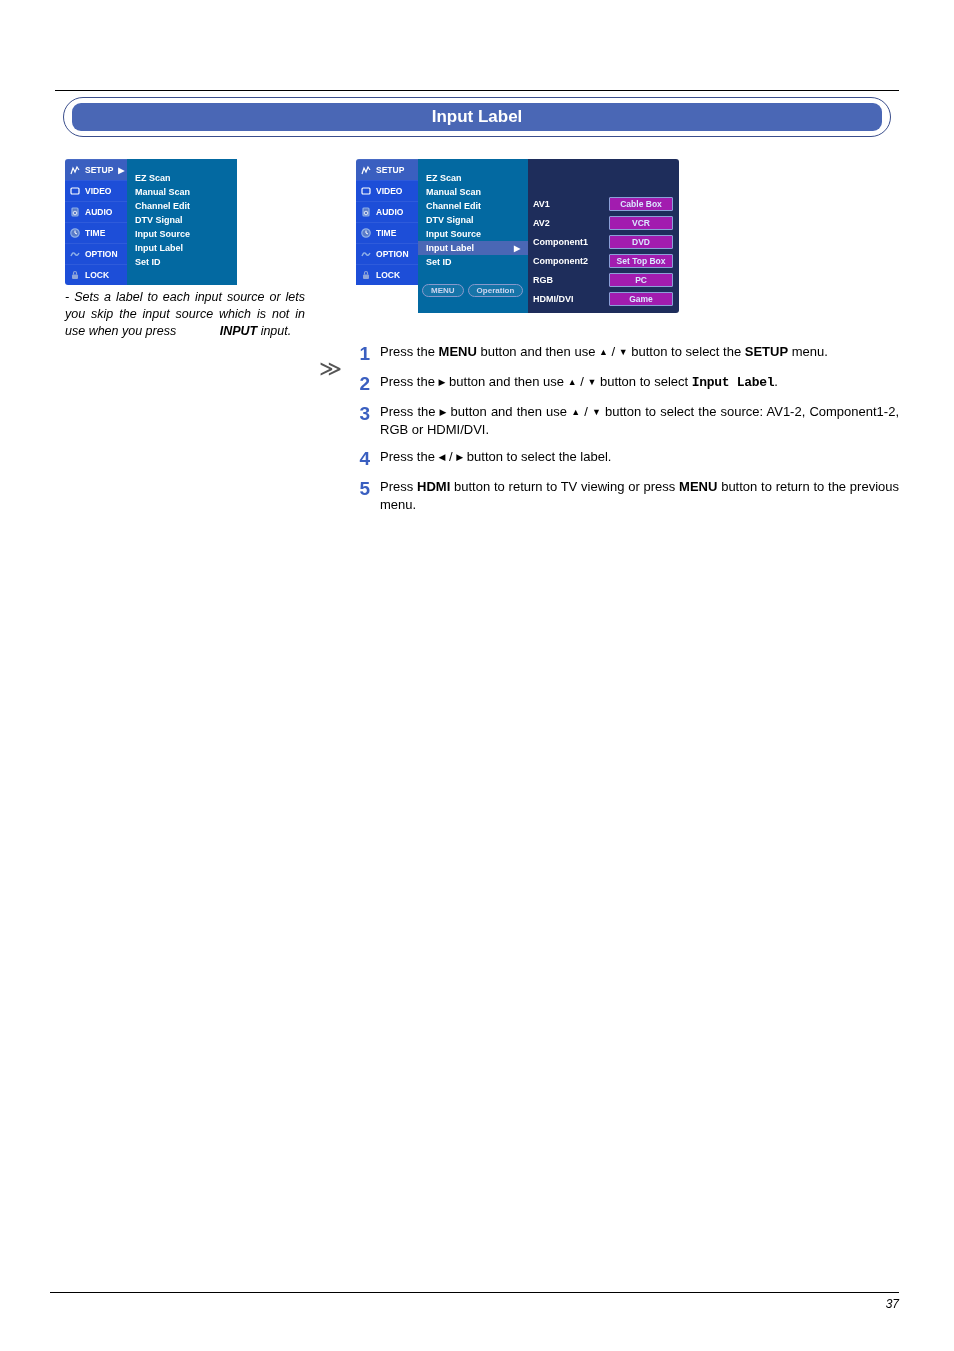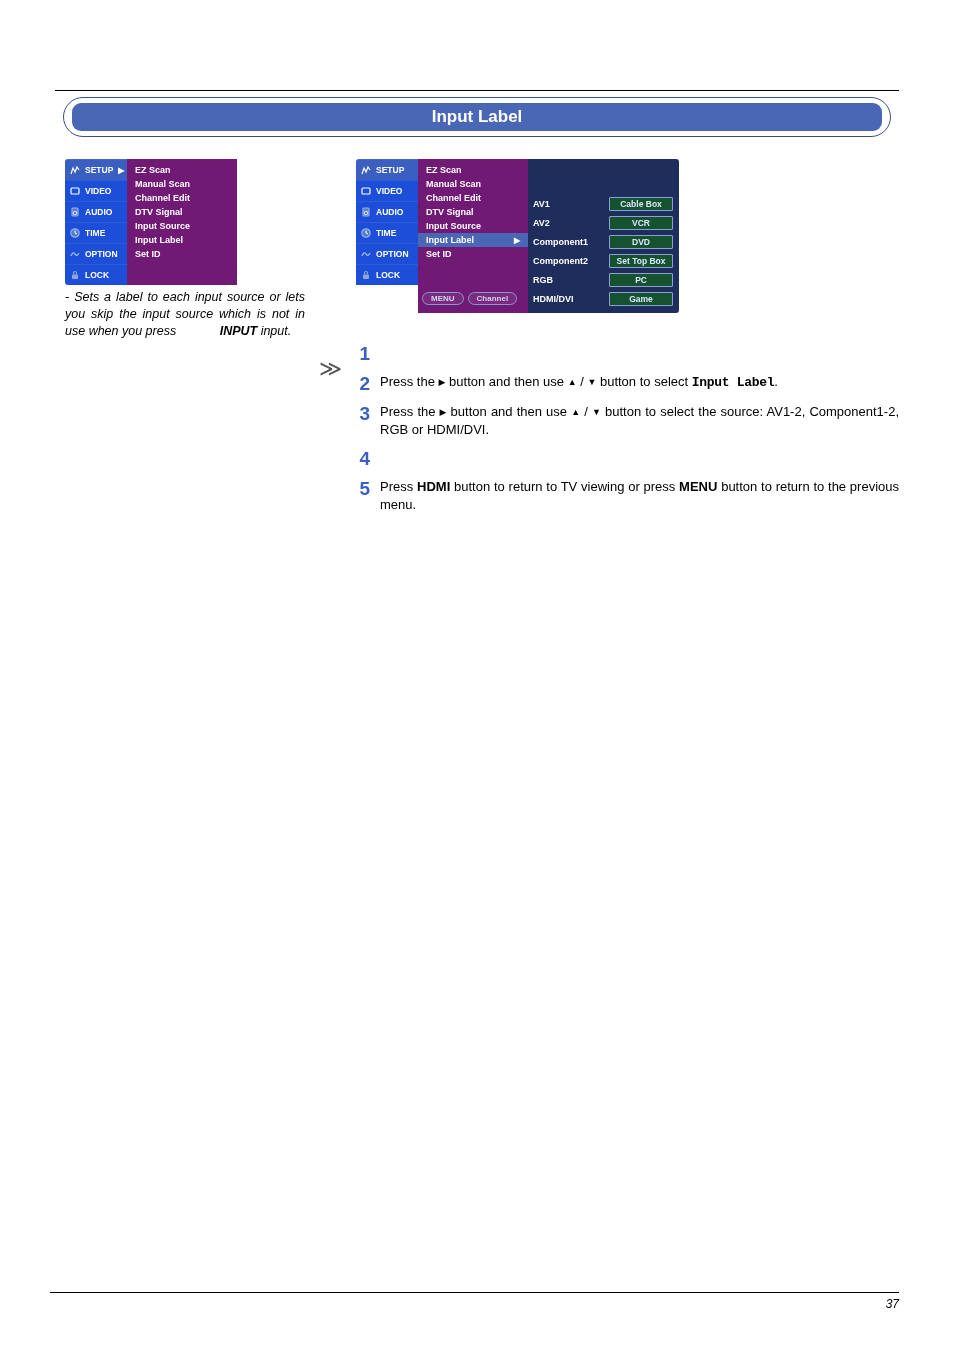--- a/index.html
+++ b/index.html
@@ -94,24 +94,24 @@
     display: flex;
     align-items: center;
     justify-content: center;
   }
   .menu-tab .cheek {
     font-size: 8px;
     margin-left: 1px;
   }
   .menu-body {
     width: 110px;
-    background: #701a75;
+    background: #0369a1;
     display: flex;
     flex-direction: column;
-    padding: 4px 0;
+    padding: 12px 0;
   }
   .menu-item {
     padding: 2px 8px;
     font-weight: bold;
     font-size: 9px;
     display: flex;
     justify-content: space-between;
     align-items: center;
   }
   .menu-item.selected {
@@ -152,21 +152,21 @@
     align-items: center;
     justify-content: space-between;
     padding: 1px 0;
   }
   .sub-label {
     font-weight: bold;
     font-size: 9px;
   }
   .val-box {
     border: 1px solid #8ca0d8;
-    background: #14532d;
+    background: #a21caf;
     color: #dce6ff;
     min-width: 56px;
     text-align: center;
     font-size: 8.5px;
     font-weight: bold;
     padding: 1px 3px;
     border-radius: 1px;
   }
   .arrow-between {
     font-size: 22px;
@@ -403,21 +403,21 @@
               </div>
             <div class="menu-item selected">
               <span>Input Label</span>
               <span class="arrow">▶</span>
             </div>
             <div class="menu-item">
                 <span>Set ID</span>
               </div>
             <div class="menu-footer">
               <span class="pill">MENU</span>
-              <span class="pill">Channel</span>
+              <span class="pill">Operation</span>
             </div>
           </div>
           <div class="sub-panel">
             <div style="height:28px;"></div>
             <div class="sub-row">
               <span class="sub-label">AV1</span>
               <span class="val-box">Cable Box</span>
             </div>
             <div class="sub-row">
               <span class="sub-label">AV2</span>
@@ -439,35 +439,41 @@
               <span class="sub-label">HDMI/DVI</span>
               <span class="val-box">Game</span>
             </div>
           </div>
         </div>
       </div>
 
       <div class="steps">
         <div class="step">
           <div class="num">1</div>
+          <div class="txt">
+            <span>Press the </span><b>MENU</b><span> button and then use </span><span class="tri">▲</span><span> / </span><span class="tri">▼</span><span> button to select the </span><b>SETUP</b><span> menu.</span>
+          </div>
         </div>
         <div class="step">
           <div class="num">2</div>
           <div class="txt">
             <span>Press the </span><span class="tri">▶</span><span> button and then use </span><span class="tri">▲</span><span> / </span><span class="tri">▼</span><span> button to select  </span><span class="mono">Input Label</span><span>.</span>
           </div>
         </div>
         <div class="step">
           <div class="num">3</div>
           <div class="txt">
             <span>Press the </span><span class="tri">▶</span><span> button and then use </span><span class="tri">▲</span><span> / </span><span class="tri">▼</span><span> button to select the source: AV1-2, Component1-2, RGB or HDMI/DVI.</span>
           </div>
         </div>
         <div class="step">
           <div class="num">4</div>
+          <div class="txt">
+            <span>Press the </span><span class="tri">◀</span><span> / </span><span class="tri">▶</span><span> button to select the label.</span>
+          </div>
         </div>
         <div class="step">
           <div class="num">5</div>
           <div class="txt">
             <span>Press </span><b>HDMI</b><span> button to return to TV viewing or press </span><b>MENU</b><span> button to return to the previous menu.</span>
           </div>
         </div>
       </div>
     </div>
   </div>

